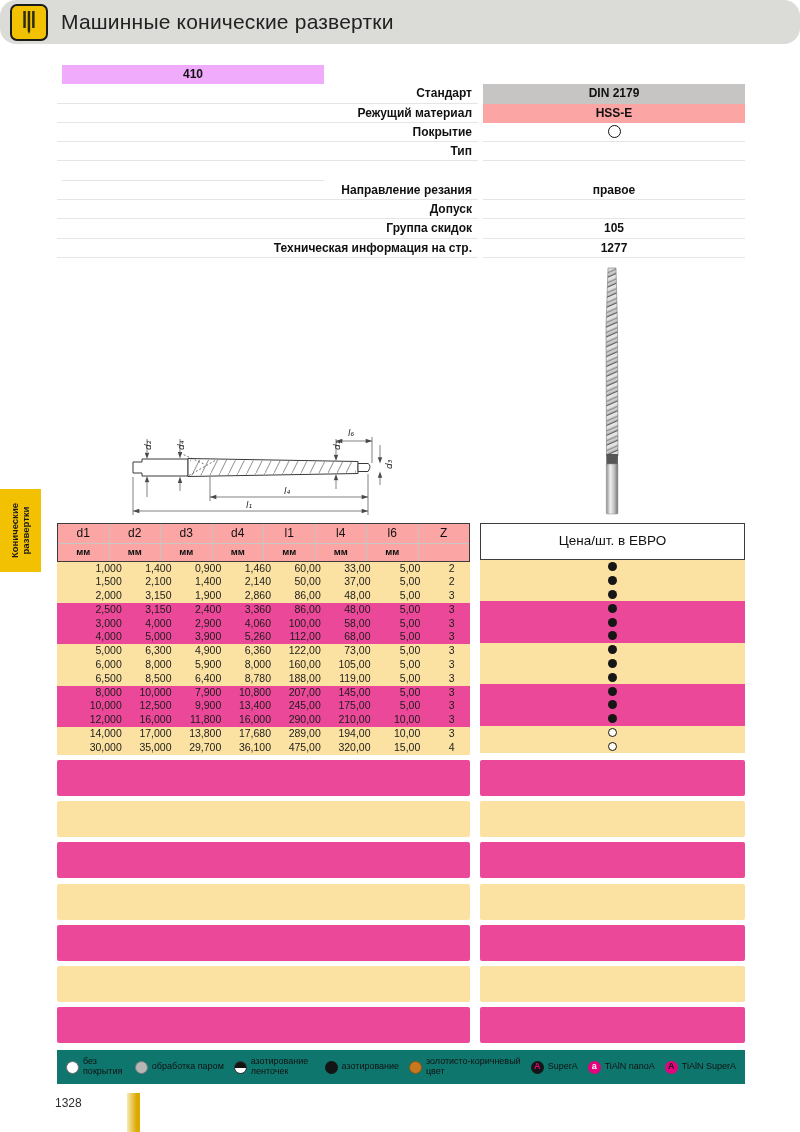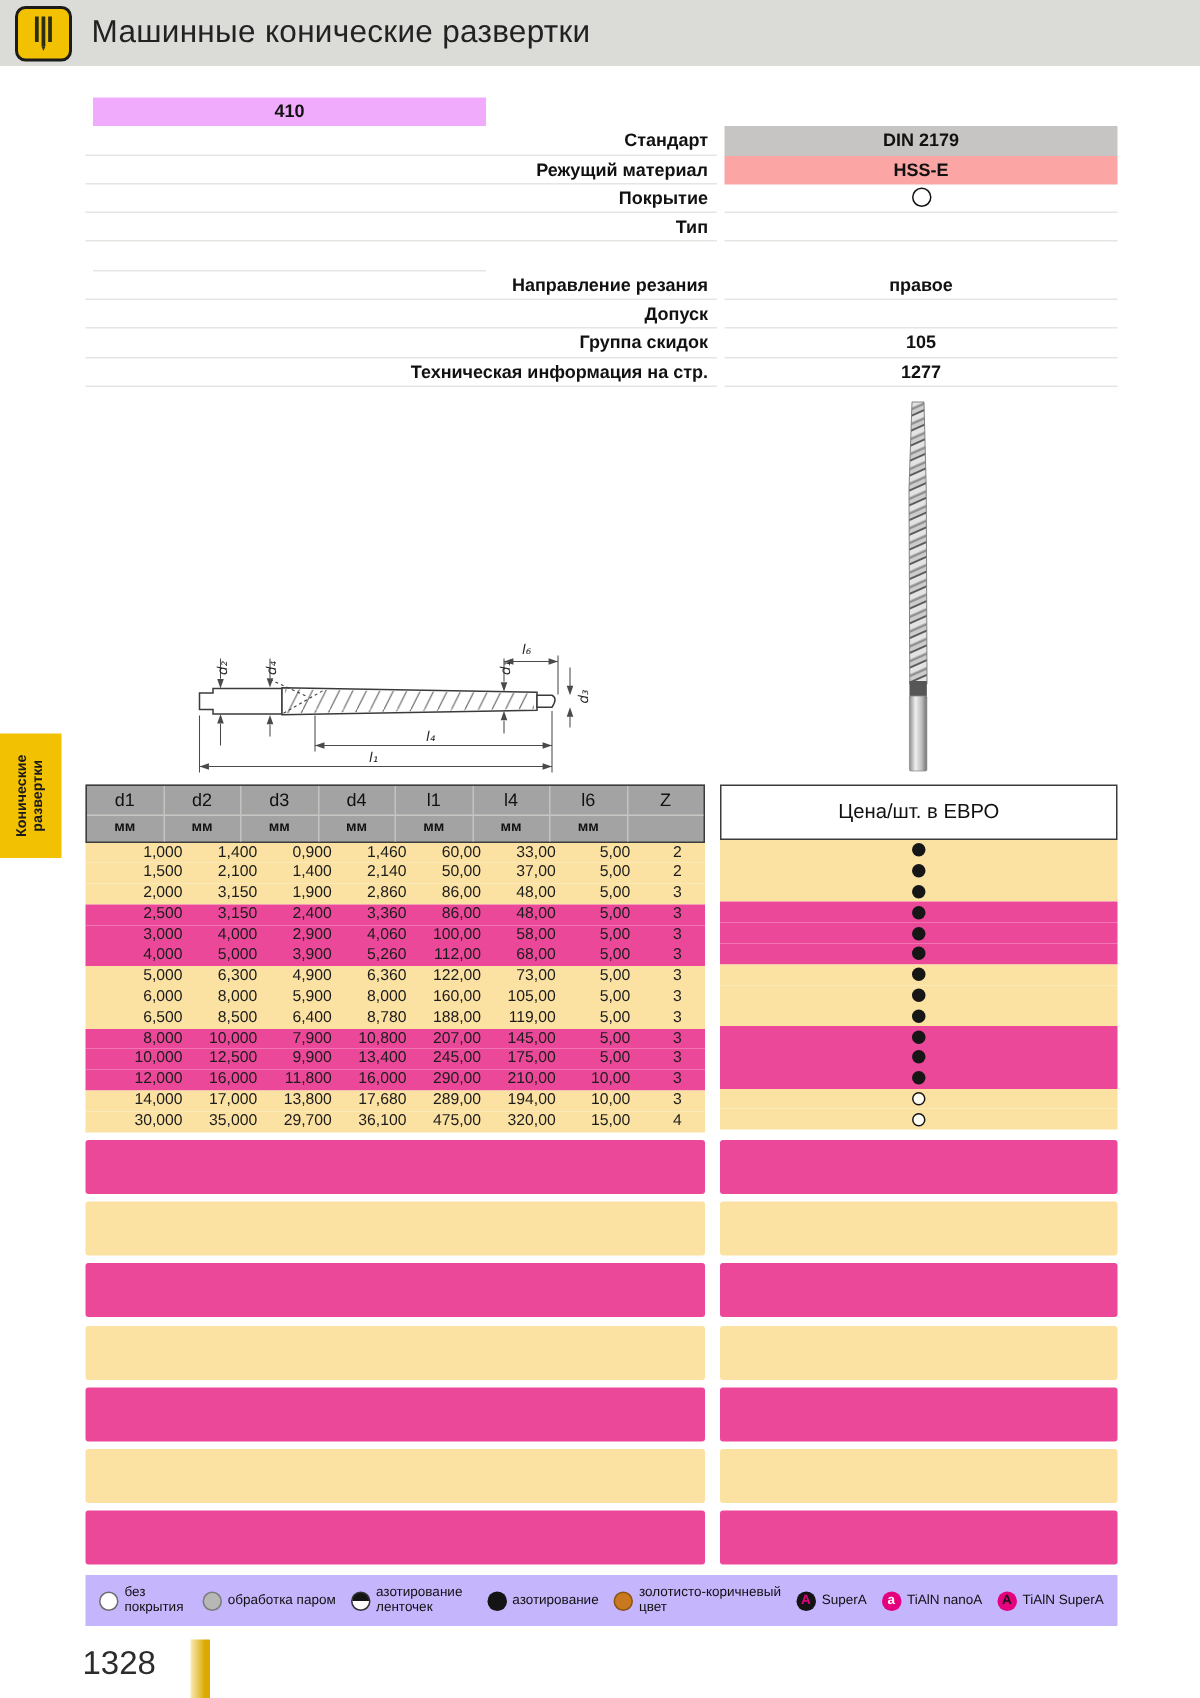--- a/index.html
+++ b/index.html
@@ -1,20 +1,20 @@
 <!DOCTYPE html>
 <html><head>
 <meta charset="utf-8">
 <style>
   * { margin:0; padding:0; box-sizing:border-box; }
   body { background:#fff; font-family:"Liberation Sans", sans-serif; }
   .page { position:relative; width:800px; height:1132px; background:#fff; overflow:hidden; }
 
   
-  .hdr { position:absolute; top:0; left:0; width:800px; height:44px; background:#dbdbd8; display:flex; align-items:center; }
+  .hdr { position:absolute; top:0; left:0; width:800px; height:44px; background:#dbdbd8; display:flex; align-items:center;border-radius:16px; }
   .hicon { margin-left:10px; width:38px; height:37px; background:#f2c101; border:2px solid #1b1b1b; border-radius:7px; display:flex; align-items:center; justify-content:center; }
   .hdr h1 { margin-left:13px; font-size:21px; font-weight:400; color:#222; letter-spacing:.2px; }
 
   
   .info { position:absolute; top:65px; left:57px; width:688px; }
   .irow { display:flex; height:19.3px; }
   .ilabel { width:421px; text-align:right; padding-right:6px; font-size:12px; font-weight:bold; color:#111; line-height:19.3px; }
   .ivalue { width:262px; margin-left:5px; text-align:center; font-size:12px; font-weight:bold; color:#111; line-height:19.3px; }
   .sep { border-bottom:1px solid #e5e5e1; }
   .coating-circle { display:inline-block; width:13px; height:13px; border:1.3px solid #111; border-radius:50%; background:#fff; vertical-align:middle; margin-top:-2px; }
@@ -23,21 +23,21 @@
   .photo { position:absolute; left:590px; top:266px; }
   .diagram { position:absolute; left:58px; top:419px; }
   .dimtext { font-size:9px; font-style:italic; fill:#222; font-family:"DejaVu Sans",sans-serif; }
 
   
   .side-tab { position:absolute; left:0; top:489px; width:41px; height:83px; background:#f2c101; }
   .side-tab-inner { position:absolute; left:-21px; top:21px; width:83px; height:41px; transform:rotate(-90deg); display:flex; align-items:center; justify-content:center; text-align:center; font-size:9.5px; font-weight:bold; color:#1a1a1a; line-height:1.15; }
 
   
   .dtable { position:absolute; left:57px; top:523px; width:413px; }
-  .dhead  { border:1.5px solid #3c3c3c; background:#a3a3a3; }
+  .dhead  { border:1.5px solid #3c3c3c; background:#fca5a5; }
   .dhr { display:flex; }
   .dhr.cols .dhc { height:19px; line-height:19px; font-size:12px; }
   .dhr.units { border-top:1px solid #c7c7c4; }
   .dhr.units .dhc { height:16.5px; line-height:16.5px; font-size:9.5px; font-weight:bold; }
   .dhc { flex:1; text-align:center; color:#111; border-left:1px solid #c3c3c0; }
   .dhc:first-child { border-left:none; }
   .drow { display:flex; height:13.8px;padding-left:28px; }
   .dcell { flex:1; text-align:right; padding-right:13px; font-size:10.5px; line-height:13.8px; color:#1c1c1c; }
   .dcell.z { text-align:center; padding-right:0; }
   .band-dark  { background:#fbe2a2; }
@@ -52,38 +52,38 @@
   .sym.open   { width:9px; height:9px; background:#fffdf2; border:1.6px solid #161616; }
 
   
   .bands { position:absolute; top:760px; }
   .bands.left  { left:57px;  width:413px; }
   .bands.right { left:480px; width:265px; }
   .band { height:36px; margin-bottom:5.2px; border-radius:2px; }
   .band:last-child { margin-bottom:0; }
 
   
-  .legend { position:absolute; left:57px; top:1050px; width:688px; height:34px; background:#c4b5fd; display:flex; align-items:center; justify-content:space-between; padding:4px 9px; }
+  .legend { position:absolute; left:57px; top:1050px; width:688px; height:34px; background:#0f766e; display:flex; align-items:center; justify-content:space-between; padding:4px 9px; }
   .litem { display:flex; align-items:center; gap:4px; font-size:9px; color:#111; line-height:1.1; }
   .lic { flex:0 0 auto; width:13px; height:13px; border-radius:50%; display:flex; align-items:center; justify-content:center; font-weight:bold; font-size:9px; }
   .ic-circle-white  { background:#fff; border:1.1px solid #6d6d6d; }
   .ic-circle-gray   { background:#b7b7b5; border:1.1px solid #7b7b7b; }
   .ic-circle-half   { background:linear-gradient(180deg,#141414 50%,#fff 50%); border:1.1px solid #333; }
   .ic-circle-black  { background:#141414; }
   .ic-circle-orange { background:#c8781e; border:1.1px solid #8d5513; }
   .ic-badge-A-black   { background:#141414; color:#e5007d; }
   .ic-badge-a-magenta { background:#e5007d; color:#fff; }
   .ic-badge-A-magenta { background:#e5007d; color:#141414; }
   .li-0 .llabel { width:42px; }
   .li-2 .llabel { width:64px; }
   .li-4 .llabel { width:95px; }
   .li-1 .llabel, .li-3 .llabel, .li-5 .llabel, .li-6 .llabel, .li-7 .llabel { white-space:nowrap; }
 
   
-  .pageno { position:absolute; left:55px; top:1096px; font-size:22px; color:#2c2c2c; }
+  .pageno { position:absolute; left:55px; top:1096px; font-size:12px; color:#2c2c2c; }
   .footbar { position:absolute; left:127px; top:1093px; width:13px; height:39px; background:linear-gradient(90deg,#f7eab6,#dca900 75%); }
 </style>
 </head>
 <body>
 
 <div class="page">
 
   <div class="hdr">
     <div class="hicon">
       <svg width="22" height="26" viewBox="0 0 22 26">

